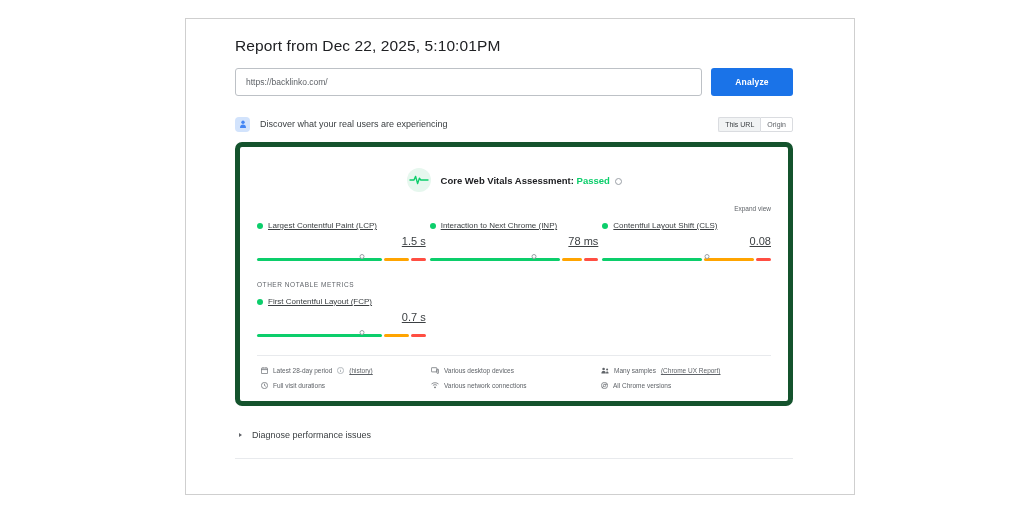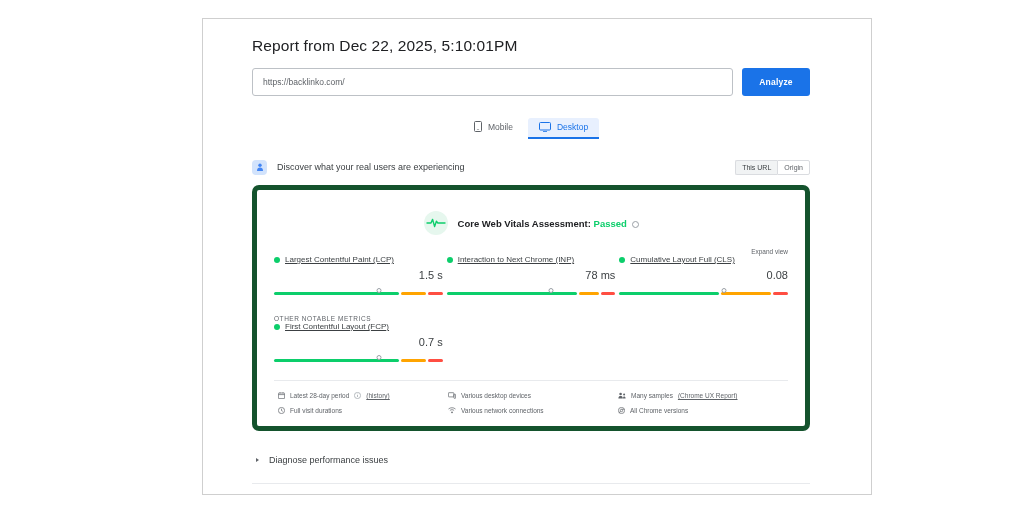--- a/index.html
+++ b/index.html
@@ -5,21 +5,21 @@
   * { box-sizing: border-box; }
   html, body {
     margin: 0; padding: 0;
     width: 1024px; height: 512px;
     background: #ffffff;
     font-family: "Liberation Sans", sans-serif;
     overflow: hidden;
   }
   .outer-frame {
     position: absolute;
-    left: 202px; top: 18px;
+    left: 185px; top: 18px;
     width: 670px; height: 477px;
     border: 1px solid #cfcfcf;
     background: #ffffff;
   }
   .page-inner {
     position: absolute;
     left: 49px; top: 18px;
     width: 558px;
   }
 
@@ -39,21 +39,21 @@
     border-radius: 3px;
     padding: 0 10px;
     font-size: 8.5px;
     color: #5f6368;
     font-family: "Liberation Sans", sans-serif;
     background: #fff;
     outline: none;
     line-height: 26px;
   }
   .analyze-btn {
-    width: 68px; height: 28px;
+    width: 82px; height: 28px;
     background: #1a73e8;
     color: #fff;
     border: none; border-radius: 3px;
     font-size: 8.5px;
     font-weight: 700;
     font-family: "Liberation Sans", sans-serif;
     cursor: pointer;
     letter-spacing: .2px;
   }
 
@@ -145,37 +145,39 @@
     color: #5f6368;
     margin-top: 12px;
     cursor: pointer;
   }
 
   
   .metrics-row {
     display: grid;
     grid-template-columns: 1fr 1fr 1fr;
     gap: 4px;
+    margin-top: 9px;
   }
   .metrics-row.two { grid-template-columns: 1fr 1fr 1fr; }
   .metric-head { display: flex; align-items: center; gap: 5px; }
   .metric-dot { width: 6px; height: 6px; border-radius: 50%; flex: none; }
   .metric-dot.square { border-radius: 1px; }
   .metric-name {
     font-size: 8px;
     color: #3c4043;
     text-decoration: underline;
     cursor: pointer;
   }
   .warn-tri { margin-left: 2px; }
   .metric-value {
     text-align: right;
     font-size: 11px;
     margin-top: 5px;
     font-weight: 400;
+    text-decoration: underline;
   }
   .metric-value.good { color: #3c4043; }
   .metric-value.warn { color: #e37400; }
 
   .bar-wrap { margin-top: 7px; position: relative; height: 9px; }
   .bar { display: flex; height: 3px; position: absolute; top: 4px; width: 100%; gap: 2px; }
   .bar span { height: 3px; border-radius: 2px; display: block; }
   .marker {
     position: absolute;
     top: 0px;
@@ -241,40 +243,20 @@
 <div class="outer-frame">
   <div class="page-inner">
 
     <h1 class="report-title">Report from Dec 22, 2025, 5:10:01PM</h1>
 
     <div class="url-row">
       <input class="url-input" type="text" value="https://backlinko.com/" style="">
       <button class="analyze-btn">Analyze</button>
     </div>
 
-    <div class="tabs">
-      <div class="tab">
-        <span>
-          <svg width="8" height="11" viewBox="0 0 8 11">
-            <rect x="0.5" y="0.5" width="7" height="10" rx="1" fill="none" stroke="#5f6368"></rect>
-            <rect x="2.8" y="8.4" width="2.4" height="0.7" rx="0.35" fill="#5f6368"></rect>
-          </svg>
-        </span>
-        <span>Mobile</span>
-      </div>
-      <div class="tab active">
-        <span>
-          <svg width="12" height="10" viewBox="0 0 12 10">
-            <rect x="0.5" y="0.5" width="11" height="7.5" rx="1" fill="none" stroke="#1a73e8"></rect>
-            <rect x="4" y="9" width="4" height="0.8" fill="#1a73e8"></rect>
-          </svg>
-        </span>
-        <span>Desktop</span>
-      </div>
-    </div>
 
     <div class="discover-row">
       <span class="discover-badge">
         <svg width="8" height="9" viewBox="0 0 8 9">
           <circle cx="4" cy="2.2" r="1.7" fill="#4285f4"></circle>
           <path d="M1 8 C1 5.6 2.3 4.6 4 4.6 C5.7 4.6 7 5.6 7 8 Z" fill="#4285f4"></path>
         </svg>
       </span>
       <span class="discover-text">Discover what your real users are experiencing</span>
       <div class="seg-toggle">
@@ -331,21 +313,21 @@
               <span style="flex:11;background:#ffa400"></span>
               <span style="flex:8;background:#ff4e42"></span>
             </div>
             <div class="marker" style="left:62%"></div>
           </div>
         </div>
 
         <div>
           <div class="metric-head">
             <span class="metric-dot" style="background:#0cce6b"></span>
-            <span class="metric-name">Cumulative Layout Full (CLS)</span>
+            <span class="metric-name">Contentful Layout Shift (CLS)</span>
           </div>
           <div class="metric-value good">0.08</div>
           <div class="bar-wrap">
             <div class="bar">
               <span style="flex:60;background:#0cce6b"></span>
               <span style="flex:30;background:#ffa400"></span>
               <span style="flex:9;background:#ff4e42"></span>
             </div>
             <div class="marker" style="left:62%"></div>
           </div>

